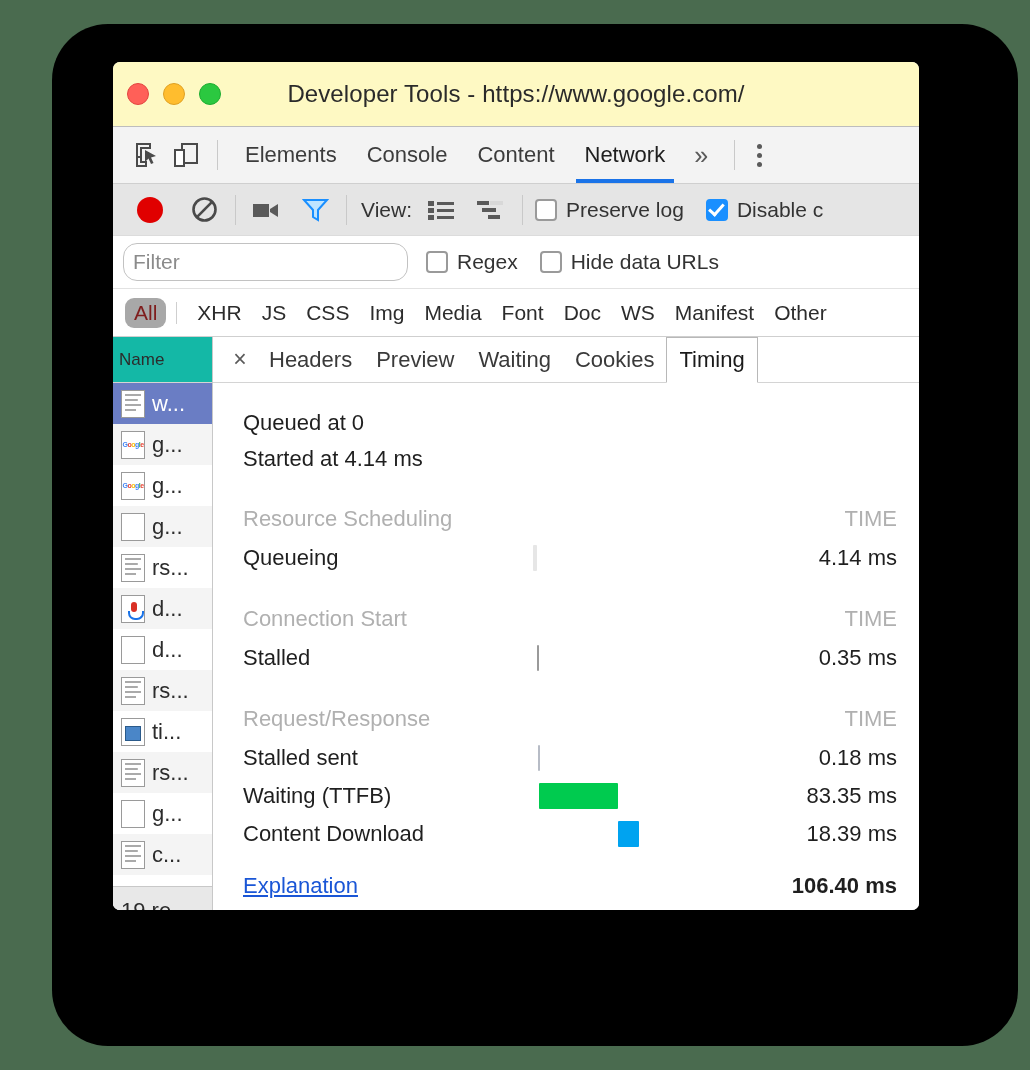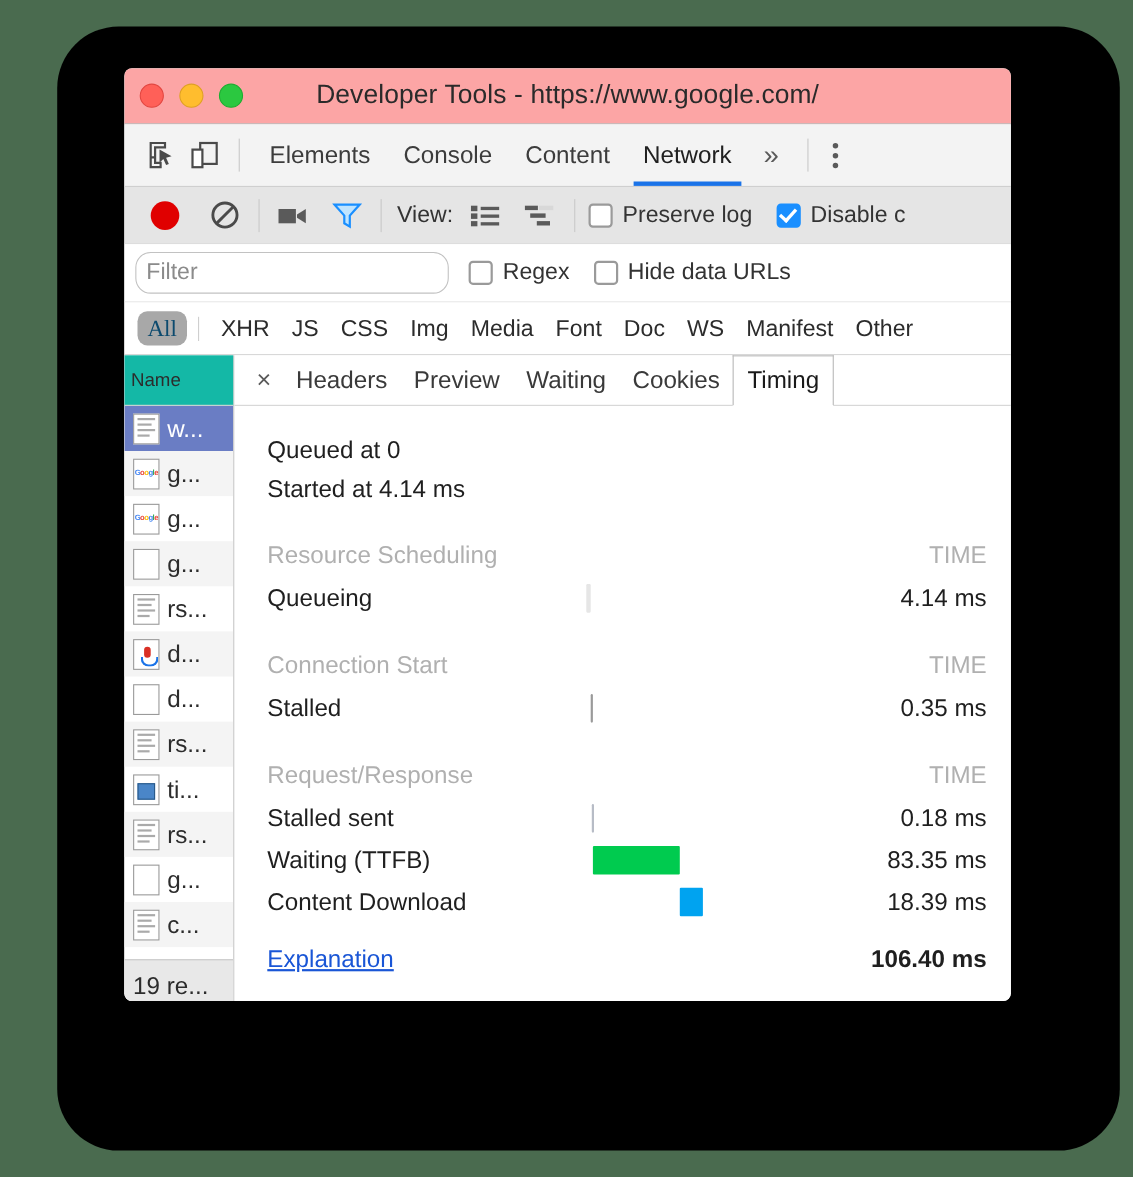--- a/index.html
+++ b/index.html
@@ -23,21 +23,21 @@
     position: absolute; left: 113px; top: 62px;
     width: 806px; height: 848px;
     background: #fff;
     border-radius: 7px 7px 7px 7px;
     overflow: hidden;
     box-shadow: 0 2px 10px rgba(0,0,0,.35);
   }
 
   
   .titlebar {
-    height: 51px; background: #fca5a5;
+    height: 65px; background: #fef9c3;
     border-bottom: 1px solid #bdbdbd;
     display: flex; align-items: center; padding-left: 14px;
     position: relative;
   }
   .dot { width: 22px; height: 22px; border-radius: 50%; margin-right: 14px; }
   .dot.red    { background: #ff6058; border: 1px solid #e24640; }
   .dot.yellow { background: #ffbd2e; border: 1px solid #dfa123; }
   .dot.green  { background: #2bc840; border: 1px solid #1dad31; }
   .wintitle {
     position: absolute; left: 0; right: 0; text-align: center;
@@ -105,22 +105,22 @@
   }
   .filterinput::placeholder { color: #8b8b8b; }
 
   
   .typerow {
     height: 48px; background: #fff;
     border-bottom: 1px solid #cfcfcf;
     display: flex; align-items: center; padding-left: 12px;
   }
   .pill {
-    font-size: 21px; color: #0c4a6e; background: #a8a8a8;
-    border-radius: 9px; padding: 3px 9px; font-family: Liberation Serif, serif;
+    font-size: 21px; color: #7f1d1d; background: #a8a8a8;
+    border-radius: 9px; padding: 3px 9px;
   }
   .tsep { width: 1px; height: 22px; background: #cfcfcf; margin: 0 10px; }
   .ttype { font-size: 21px; color: #2c2c2c; padding: 0 10px; }
 
   
   .body { display: flex; height: 597px; }
   .sidebar {
     width: 100px; flex: 0 0 100px; background: #fff;
     border-right: 1px solid #c8c8c8; position: relative;
     display: flex; flex-direction: column;

